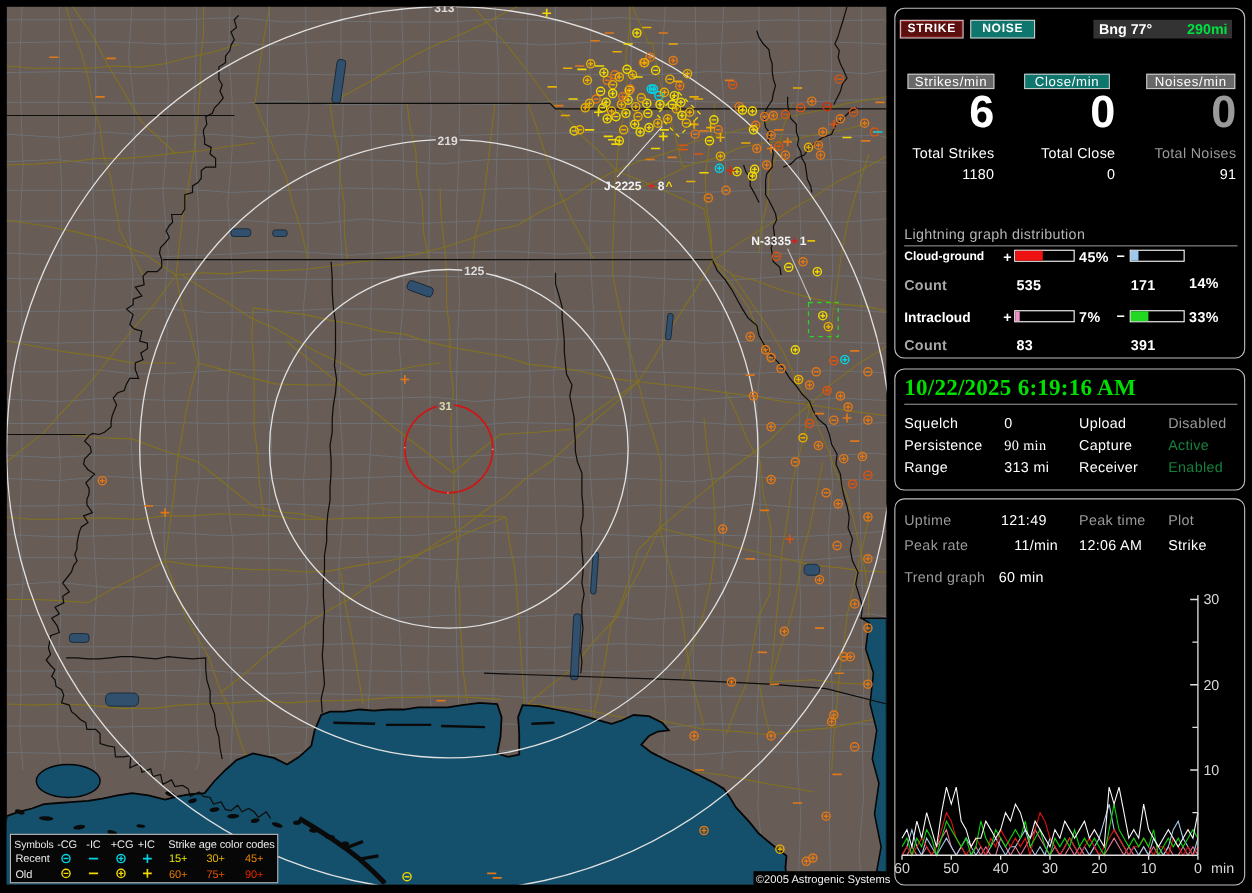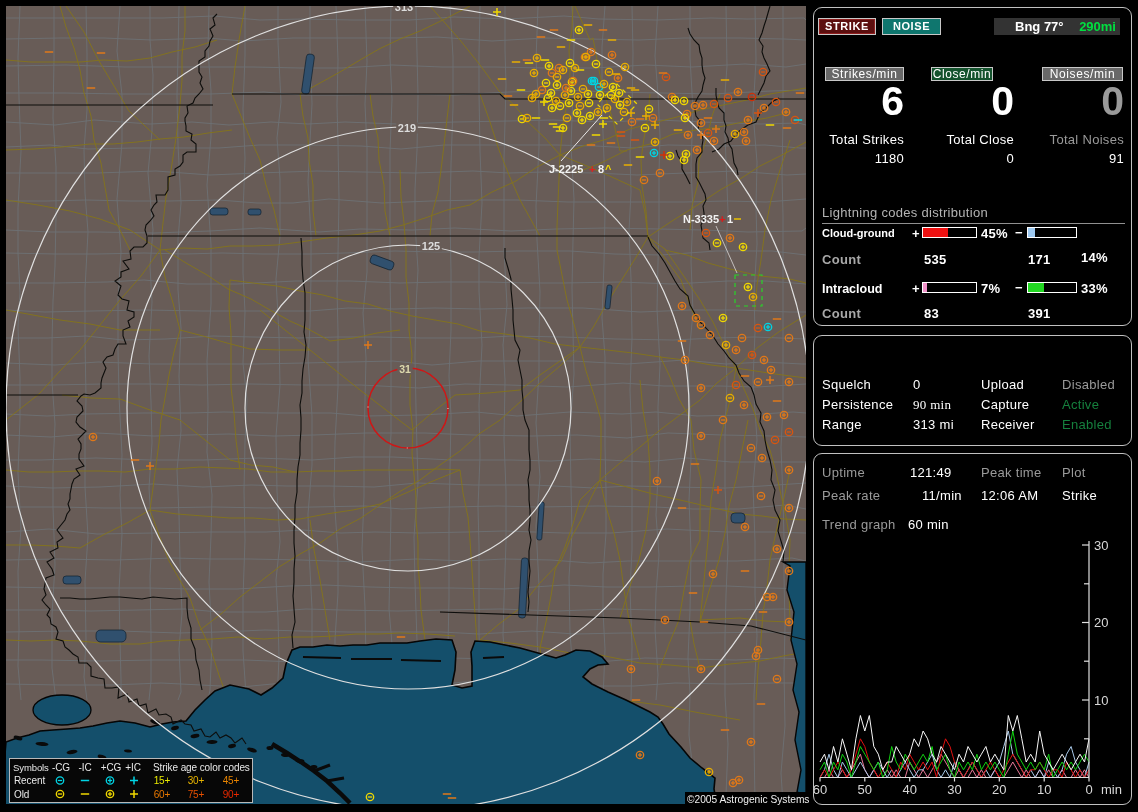--- a/index.html
+++ b/index.html
@@ -1183,36 +1183,36 @@
 <text x="1044.2" y="794" fill="#d8d8d8" font-size="13" text-anchor="middle" font-family="Liberation Sans, sans-serif">10</text>
 <line x1="1089.0" y1="777.5" x2="1089.0" y2="781.5" stroke="#e0e0e0" stroke-width="1.2"></line>
 <text x="1089.0" y="794" fill="#d8d8d8" font-size="13" text-anchor="middle" font-family="Liberation Sans, sans-serif">0</text>
 <text x="1101" y="794" fill="#d8d8d8" font-size="13" font-family="Liberation Sans, sans-serif">min</text>
 </svg>
 
 <div class="panel" id="pA">
   <div class="btn" style="left:4px;top:10px;width:58px;height:17px;line-height:15px;background:#5c0f0f;box-shadow:inset 0 0 0 1px #8e1d1d;">STRIKE</div>
   <div class="btn" style="left:68px;top:10px;width:59px;height:17px;line-height:15px;background:#0f766e;">NOISE</div>
   <div class="abs" style="left:180px;top:10px;width:126px;height:17px;background:#333;font-size:13px;font-weight:bold;line-height:17px;">
-    <span class="w" style="padding-left:5px;margin-left:16px;">Bng 77°</span>
+    <span class="w" style="padding-left:5px;">Bng 77°</span>
     <span class="gr" style="position:absolute;right:4px;color:#00e040;">290mi</span>
   </div>
   <div class="btn" style="left:11px;top:59px;width:79px;height:14px;line-height:13px;background:#686868;font-weight:normal;font-size:12px;">Strikes/min</div>
-  <div class="btn" style="left:117px;top:59px;width:62px;height:14px;line-height:13px;background:#14532d;font-weight:normal;font-size:12px;">Close/min</div>
+  <div class="btn" style="left:117px;top:59px;width:78px;height:14px;line-height:13px;background:#0f766e;font-weight:normal;font-size:12px;">Close/min</div>
   <div class="btn" style="left:228px;top:59px;width:81px;height:14px;line-height:13px;background:#686868;font-weight:normal;font-size:12px;">Noises/min</div>
   <div class="abs w" style="left:0;top:70px;width:90px;text-align:right;font-size:41px;font-weight:bold;">6</div>
   <div class="abs w" style="left:110px;top:70px;width:90px;text-align:right;font-size:41px;font-weight:bold;">0</div>
   <div class="abs g" style="left:220px;top:70px;width:90px;text-align:right;font-size:41px;font-weight:bold;">0</div>
   <div class="abs w t13" style="left:0;top:124px;width:90px;text-align:right;">Total Strikes</div>
   <div class="abs w t13" style="left:110px;top:124px;width:90px;text-align:right;">Total Close</div>
   <div class="abs g t13" style="left:220px;top:124px;width:90px;text-align:right;">Total Noises</div>
   <div class="abs w t13" style="left:0;top:143px;width:90px;text-align:right;">1180</div>
   <div class="abs w t13" style="left:110px;top:143px;width:90px;text-align:right;">0</div>
   <div class="abs w t13" style="left:220px;top:143px;width:90px;text-align:right;">91</div>
-  <div class="abs t13" style="left:8px;top:197px;width:303px;color:#b4b4b4;border-bottom:1px solid #909090;padding-bottom:3px;">Lightning codes distribution</div>
+  <div class="abs t13" style="left:8px;top:197px;width:303px;color:#b4b4b4;border-bottom:1px solid #909090;padding-bottom:3px;">Lightning graph distribution</div>
   <div class="abs w" style="left:8px;top:219px;font-weight:bold;font-size:11px;">Cloud-ground</div>
   <div class="abs w t13" style="left:98px;top:218px;font-weight:bold;">+</div>
   <div class="bar" style="left:108px;top:219px;width:55px;">
       <div style="width:25px;background:#ee1111;"></div>
     </div>
   <div class="abs w t13" style="left:167px;top:218px;font-weight:bold;">45%</div>
   <div class="abs w t13" style="left:201px;top:217px;font-weight:bold;">−</div>
   <div class="bar" style="left:213px;top:219px;width:50px;">
       <div style="width:7px;background:#9cc8f0;"></div>
     </div>
@@ -1230,20 +1230,21 @@
   <div class="bar" style="left:213px;top:274px;width:50px;">
       <div style="width:16px;background:#22d822;"></div>
     </div>
   <div class="abs w t13" style="left:267px;top:273px;font-weight:bold;">33%</div>
   <div class="abs t13" style="left:8px;top:298px;font-weight:bold;color:#a8a8a8;">Count</div>
   <div class="abs w t13" style="left:110px;top:298px;font-weight:bold;">83</div>
   <div class="abs w t13" style="left:214px;top:298px;font-weight:bold;">391</div>
 </div>
 
 <div class="panel" id="pB">
+  <div class="abs" style="left:8px;top:4px;width:303px;color:#00e000;font-family:'Liberation Serif',serif;font-weight:bold;font-size:21px;letter-spacing:0.2px;border-bottom:1px solid #909090;padding-bottom:2px;">10/22/2025 6:19:16 AM</div>
   <div class="abs w t13" style="left:8px;top:41px;">Squelch</div>
   <div class="abs w t13" style="left:99px;top:41px;">0</div>
   <div class="abs w t13" style="left:167px;top:41px;">Upload</div>
   <div class="abs g t13" style="left:248px;top:41px;">Disabled</div>
   <div class="abs w t13" style="left:8px;top:61px;">Persistence</div>
   <div class="abs w t13" style="left:99px;top:61px;font-family:Liberation Serif, serif;">90 min</div>
   <div class="abs w t13" style="left:167px;top:61px;">Capture</div>
   <div class="abs gr t13" style="left:248px;top:61px;">Active</div>
   <div class="abs w t13" style="left:8px;top:81px;">Range</div>
   <div class="abs w t13" style="left:99px;top:81px;">313 mi</div>

